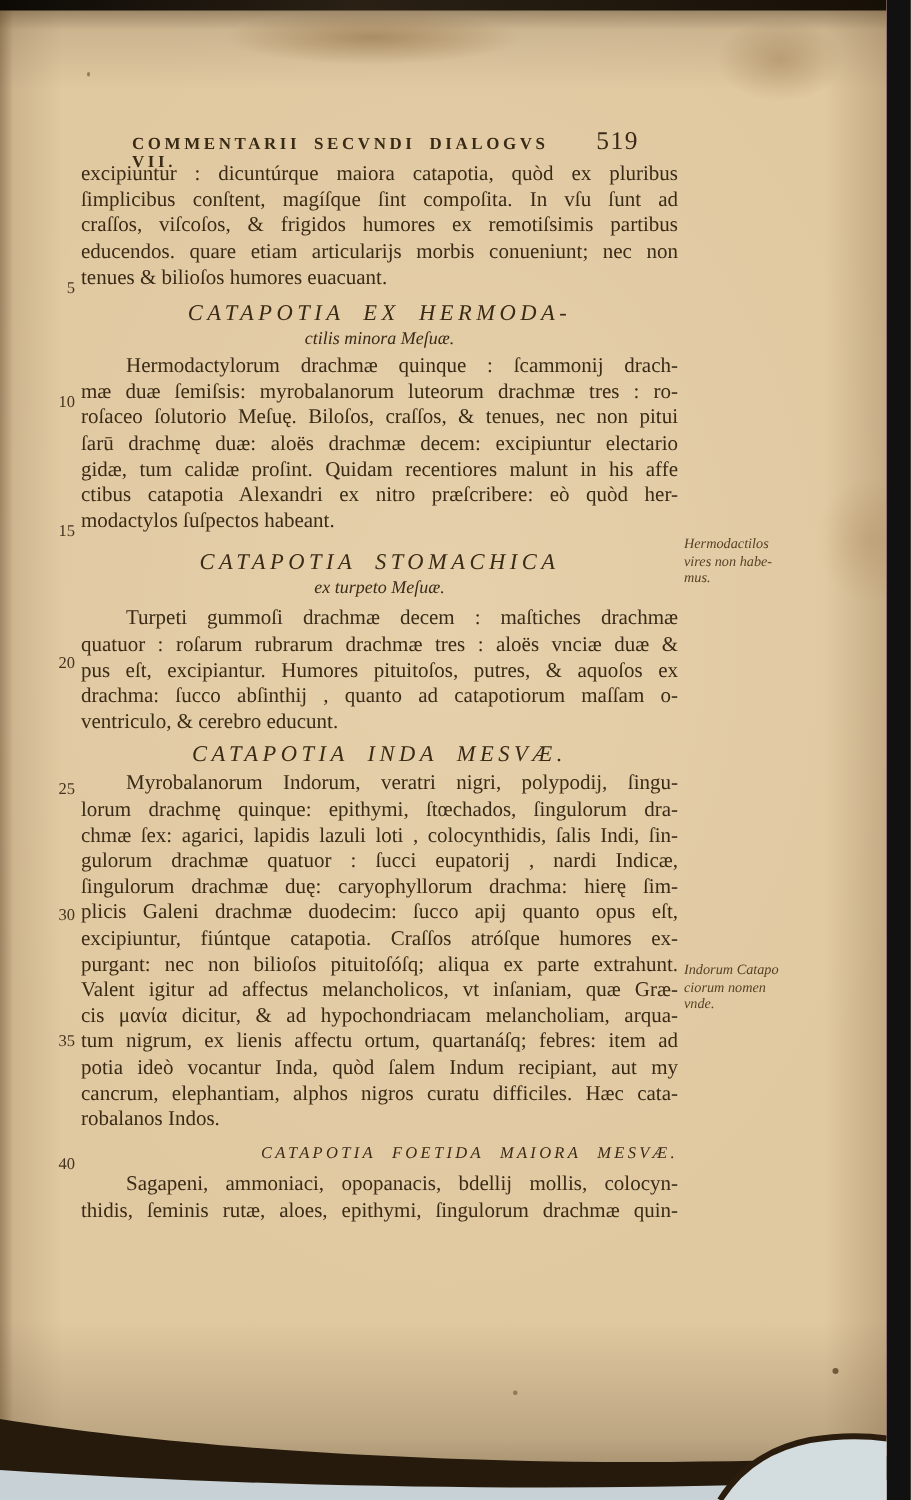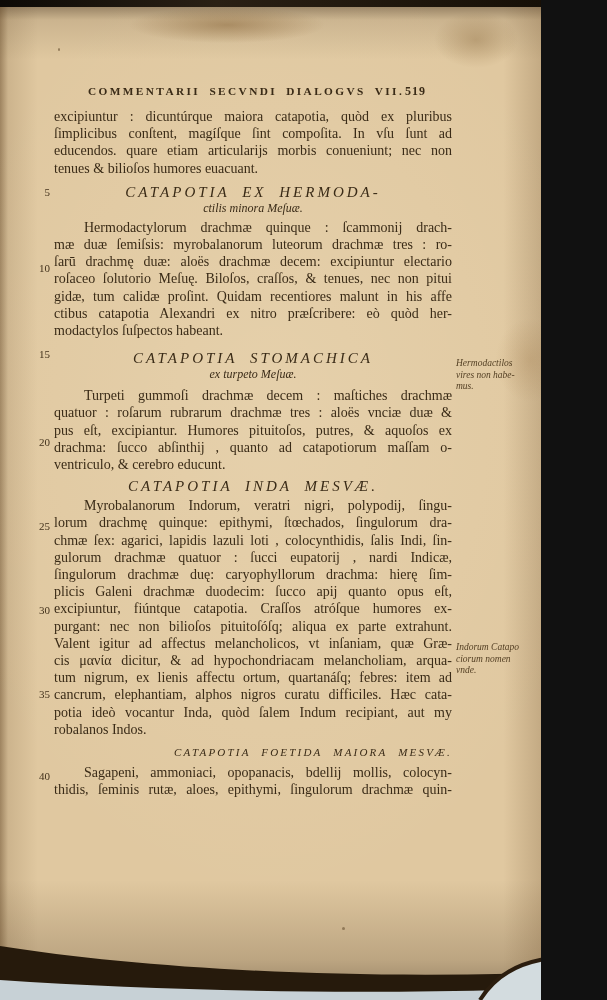--- a/index.html
+++ b/index.html
@@ -1,34 +1,34 @@
 <!DOCTYPE html>
 <html><head>
 <meta charset="utf-8">
 <style>
   html,body{margin:0;padding:0;background:#111;}
-  .scan{position:relative;width:541px;height:1000px;overflow:hidden;
+  .scan{position:relative;width:591px;height:1000px;overflow:hidden;
         background:#f9a8d4;font-family:"Liberation Serif","DejaVu Serif",serif;}
   
   .paper{position:absolute;inset:0;background-color:#e0c8a0;
     background-image:
       radial-gradient(140px 26px at 42% 2.5%, rgba(125,88,42,.45), rgba(125,88,42,0) 70%),
       radial-gradient(60px 40px at 88% 4%, rgba(120,85,40,.30), rgba(120,85,40,0) 70%),
       radial-gradient(50px 60px at 98% 36%, rgba(150,110,60,.22), rgba(150,110,60,0) 70%),
       radial-gradient(420px 600px at 50% 42%, rgba(255,246,222,.18), rgba(255,246,222,0) 80%),
       linear-gradient(90deg, rgba(92,64,32,.50) 0%, rgba(92,64,32,.15) 1.5%, rgba(0,0,0,0) 7%, rgba(0,0,0,0) 93%, rgba(110,80,45,.25) 100%),
       linear-gradient(180deg, rgba(50,33,15,.55) 0%, rgba(50,33,15,.12) 2%, rgba(0,0,0,0) 6%, rgba(0,0,0,0) 88%, rgba(60,40,20,.22) 96%, rgba(45,30,15,.45) 100%);}
   .top-edge{position:absolute;top:0;left:0;right:0;height:7px;
     background:linear-gradient(90deg,#0d0a06,#2a2014 40%,#171007);}
   .speck{position:absolute;border-radius:50%;background:#4a3317;opacity:.7;}
   
   .rhrow{position:absolute;top:84px;left:54px;width:398px;display:flex;
     justify-content:space-between;align-items:baseline;color:#3a2b17;}
   .rh{font-weight:bold;font-size:11.3px;letter-spacing:2.4px;word-spacing:4px;margin-left:34px;}
-  .pn{font-weight:bold;font-size:12px;letter-spacing:1px;margin-right:26px;}
+  .pn{font-weight:normal;font-size:17px;letter-spacing:1px;margin-right:26px;}
   
   .tb{position:absolute;left:54px;top:108px;width:398px;color:#3a2b17;}
   .tline{font-size:14px;line-height:17.2px;text-align:justify;text-align-last:justify;}
   .tline.last{text-align-last:left;}
   .tline.indent{padding-left:30px;}
   .hblk{margin:6px 0 4px;}
   .hd{font-style:italic;text-align:center;font-size:15px;line-height:18px;
       letter-spacing:3px;word-spacing:6px;}
   .sub{font-style:italic;text-align:center;font-size:12px;line-height:14px;}
   .hblk.h2{margin:10px 0 6px;}
@@ -52,33 +52,34 @@
 
   <div class="rhrow">
     <span class="rh">COMMENTARII SECVNDI DIALOGVS VII.</span>
     <span class="pn">519</span>
   </div>
 
   <div class="tb">
     <div class="para">
         <div class="tline">excipiuntur : dicuntúrque maiora catapotia, quòd ex pluribus</div>
         <div class="tline">ſimplicibus conſtent, magíſque ſint compoſita.  In vſu ſunt ad</div>
+        <div class="tline">craſſos, viſcoſos, &amp; frigidos humores ex remotiſsimis partibus</div>
         <div class="tline">educendos. quare etiam articularijs morbis conueniunt; nec non</div>
         <div class="tline last">tenues &amp; bilioſos humores euacuant.</div>
       </div>
 
     <div class="hblk h1">
       <div class="hd">CATAPOTIA EX HERMODA-</div>
       <div class="sub">ctilis minora Meſuæ.</div>
     </div>
     <div class="para">
         <div class="tline indent">Hermodactylorum drachmæ quinque : ſcammonij drach-</div>
         <div class="tline">mæ duæ ſemiſsis: myrobalanorum luteorum drachmæ tres : ro-</div>
+        <div class="tline">roſaceo ſolutorio Meſuę. Biloſos, craſſos, &amp; tenues, nec non pitui</div>
         <div class="tline">ſarū drachmę duæ: aloës drachmæ decem: excipiuntur electario</div>
-        <div class="tline">roſaceo ſolutorio Meſuę. Biloſos, craſſos, &amp; tenues, nec non pitui</div>
         <div class="tline">gidæ, tum calidæ proſint. Quidam recentiores malunt in his affe</div>
         <div class="tline">ctibus catapotia Alexandri ex nitro præſcribere: eò quòd her-</div>
         <div class="tline last">modactylos ſuſpectos habeant.</div>
       </div>
 
     <div class="hblk h2">
       <div class="hd">CATAPOTIA STOMACHICA</div>
       <div class="sub">ex turpeto Meſuæ.</div>
     </div>
     <div class="para">
@@ -97,22 +98,22 @@
         <div class="tline">lorum drachmę quinque: epithymi, ſtœchados, ſingulorum dra-</div>
         <div class="tline">chmæ ſex: agarici, lapidis lazuli loti , colocynthidis, ſalis Indi, ſin-</div>
         <div class="tline">gulorum drachmæ quatuor :  ſucci eupatorij ,  nardi Indicæ,</div>
         <div class="tline">ſingulorum drachmæ duę: caryophyllorum drachma: hierę ſim-</div>
         <div class="tline">plicis Galeni drachmæ duodecim:  ſucco apij quanto opus eſt,</div>
         <div class="tline">excipiuntur, fiúntque catapotia.  Craſſos atróſque humores ex-</div>
         <div class="tline">purgant: nec non bilioſos pituitoſóſq; aliqua ex parte extrahunt.</div>
         <div class="tline">Valent igitur ad affectus melancholicos, vt inſaniam, quæ Græ-</div>
         <div class="tline">cis μανία dicitur, &amp; ad hypochondriacam melancholiam, arqua-</div>
         <div class="tline">tum nigrum, ex lienis affectu ortum, quartanáſq; febres: item ad</div>
+        <div class="tline">potia ideò vocantur Inda, quòd ſalem Indum recipiant, aut my</div>
         <div class="tline">cancrum, elephantiam, alphos nigros curatu difficiles. Hæc cata-</div>
-        <div class="tline">potia ideò vocantur Inda, quòd ſalem Indum recipiant, aut my</div>
         <div class="tline last">robalanos Indos.</div>
       </div>
 
     <div class="hblk h4">
       <div class="hd">CATAPOTIA FOETIDA MAIORA MESVÆ.</div>
     </div>
     <div class="para">
         <div class="tline indent">Sagapeni, ammoniaci, opopanacis, bdellij mollis, colocyn-</div>
         <div class="tline">thidis, ſeminis rutæ, aloes, epithymi, ſingulorum drachmæ quin-</div>
       </div>

